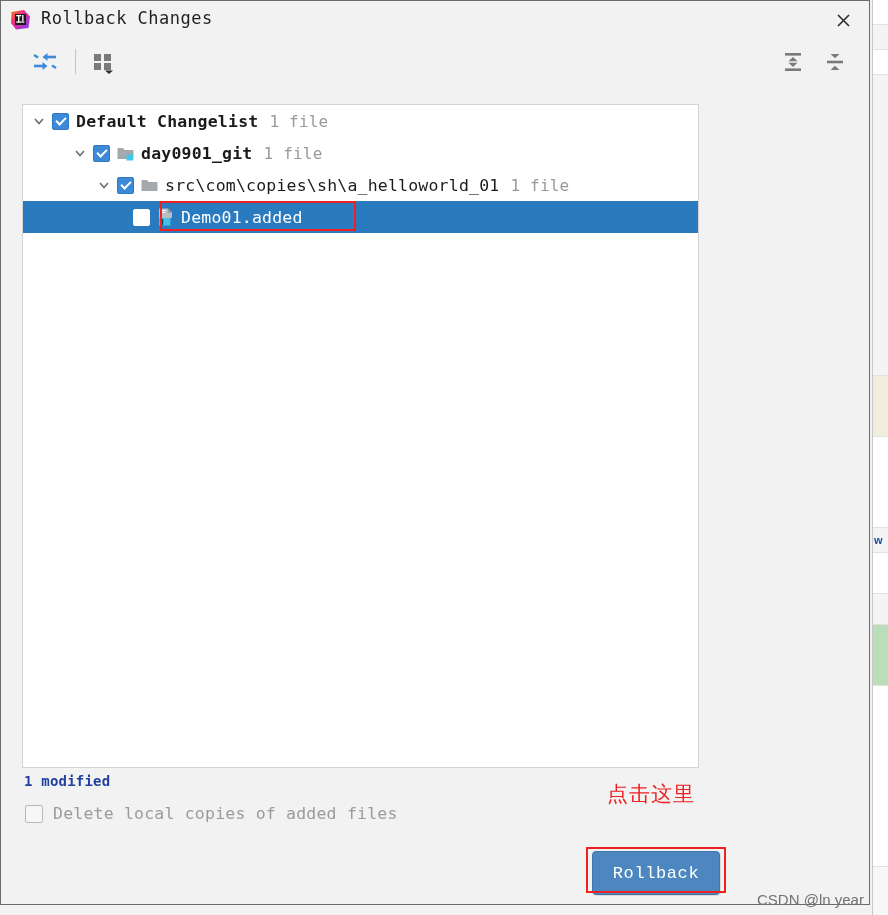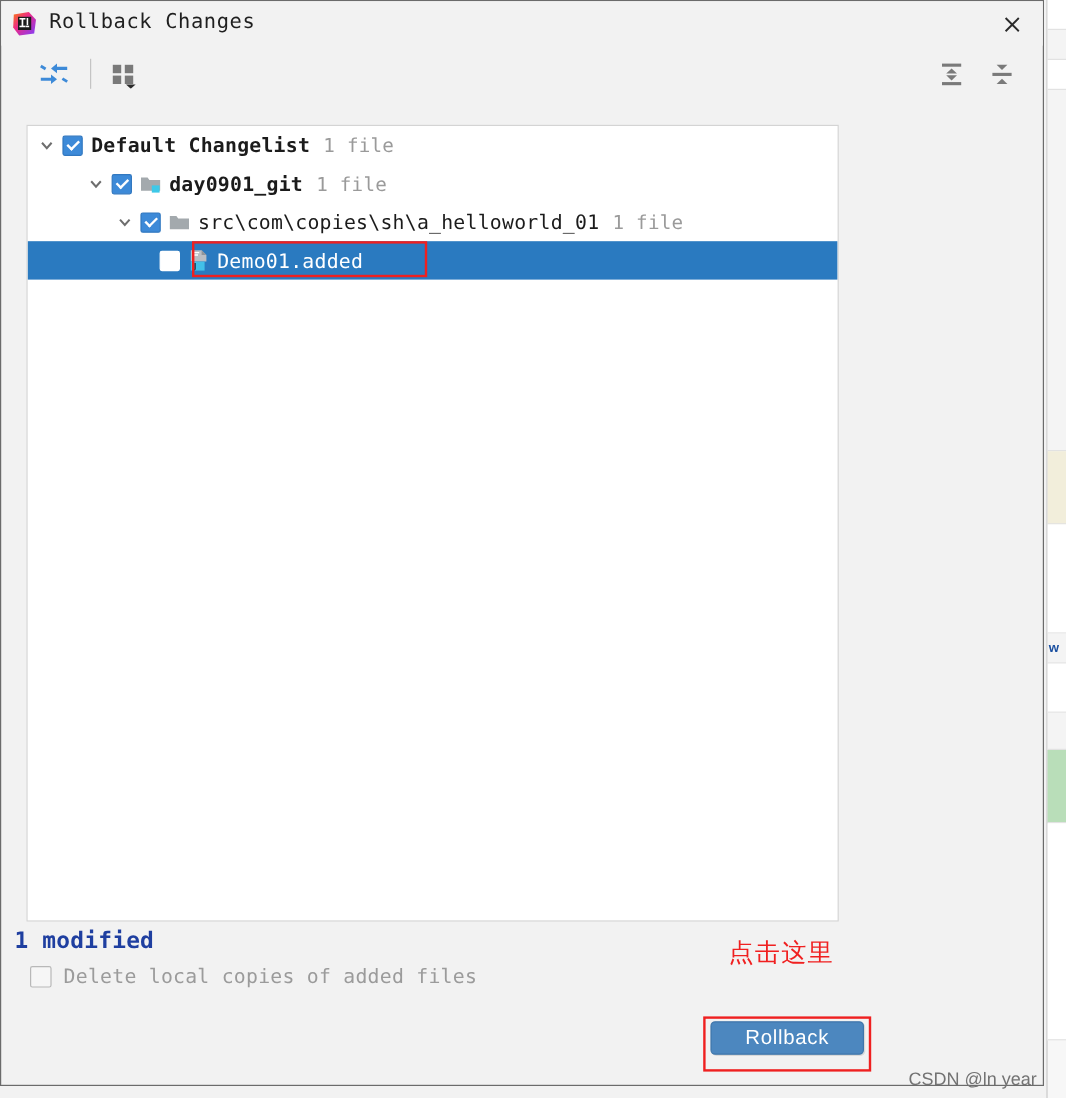--- a/index.html
+++ b/index.html
@@ -216,23 +216,23 @@
     width: 196px;
     height: 30px;
     border: 2px solid #ef2020;
     box-sizing: border-box;
     pointer-events: none;
   }
 
   
   #modified-text {
     position: absolute;
-    left: 11px;
+    left: 23px;
     top: 772px;
-    font-size: 19px;
+    font-size: 14px;
     font-weight: bold;
     color: #1f3fa0;
     letter-spacing: 0.2px;
   }
   #delete-local-row {
     position: absolute;
     left: 24px;
     top: 803px;
     display: flex;
     align-items: center;
@@ -262,30 +262,30 @@
     font-family: "DejaVu Sans", sans-serif;
     font-size: 21px;
     color: #f02020;
     letter-spacing: 1px;
     white-space: nowrap;
   }
 
   
   .dlg-btn {
     position: absolute;
-    height: 28px;
+    height: 44px;
     box-sizing: border-box;
     border-radius: 4px;
     font-size: 17px;
     letter-spacing: 0.6px;
     display: flex;
     align-items: center;
     justify-content: center;
     cursor: pointer;
-    font-family: Liberation Sans, sans-serif;
+    font-family: Liberation Mono, monospace;
   }
   #btn-rollback {
     left: 591px;
     top: 850px;
     width: 128px;
     background: #4c87bf;
     border: 1px solid #3f76ab;
     color: #ffffff;
     box-shadow: 1px 1px 0 rgba(0,0,0,0.10);
   }

